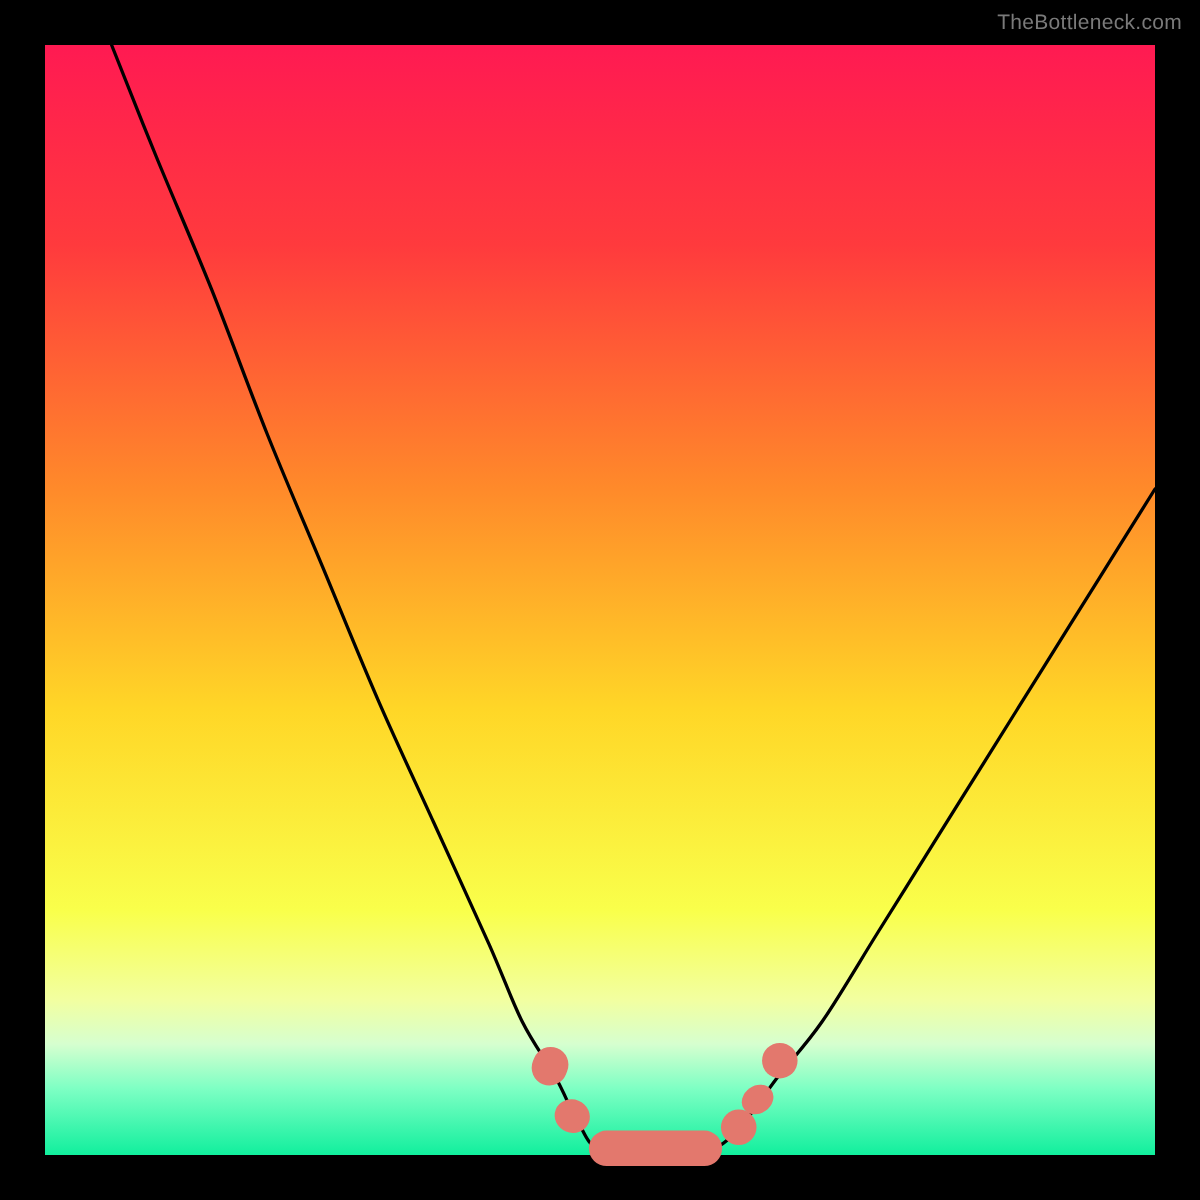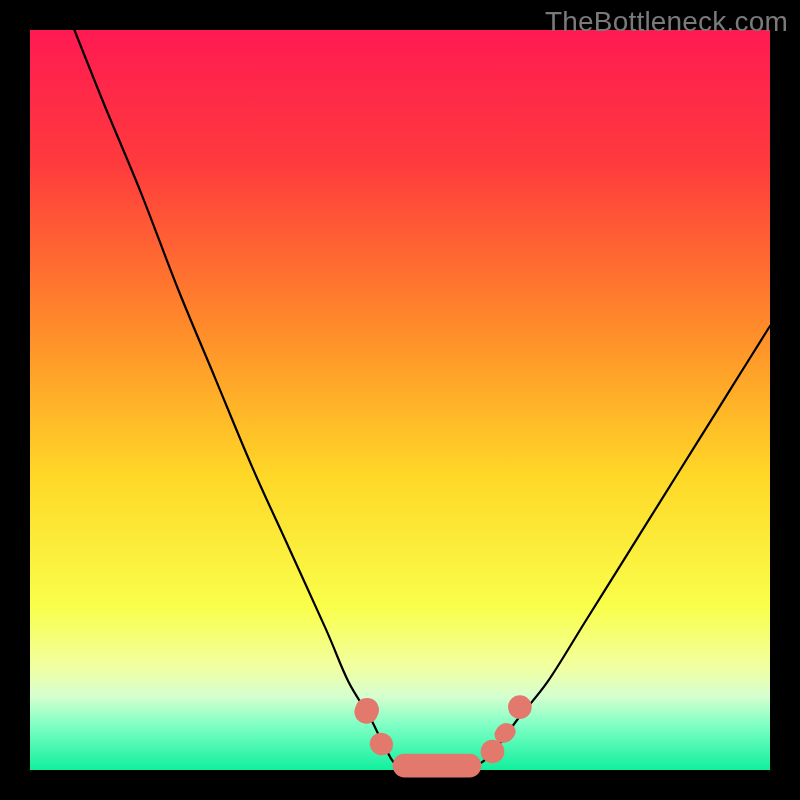--- a/index.html
+++ b/index.html
@@ -24,21 +24,21 @@
     left: 30px;
     width: 740px;
     height: 740px;
     
   }
   .watermark {
     position: absolute;
     top: 6px;
     right: 12px;
     color: #7a7a7a;
-    font-size: 28px;
+    font-size: 14px;
     font-weight: 500;
     letter-spacing: 0.2px;
     text-align: center;
   }
   svg.curve-layer {
     position: absolute;
     top: 0;
     left: 0;
     width: 100%;
     height: 100%;

